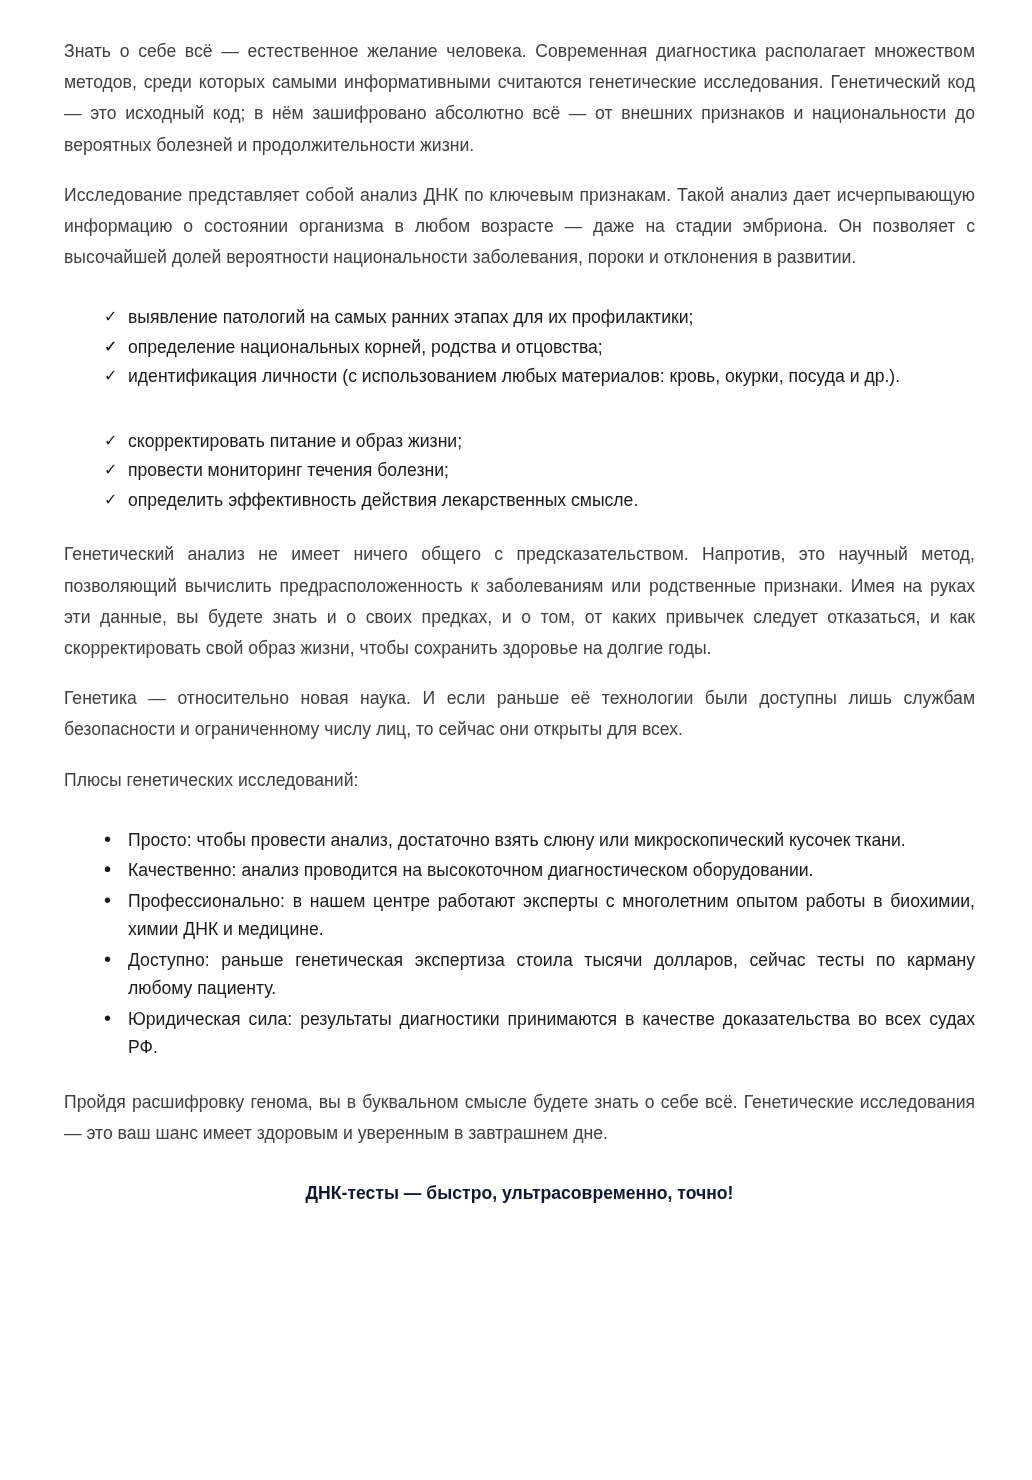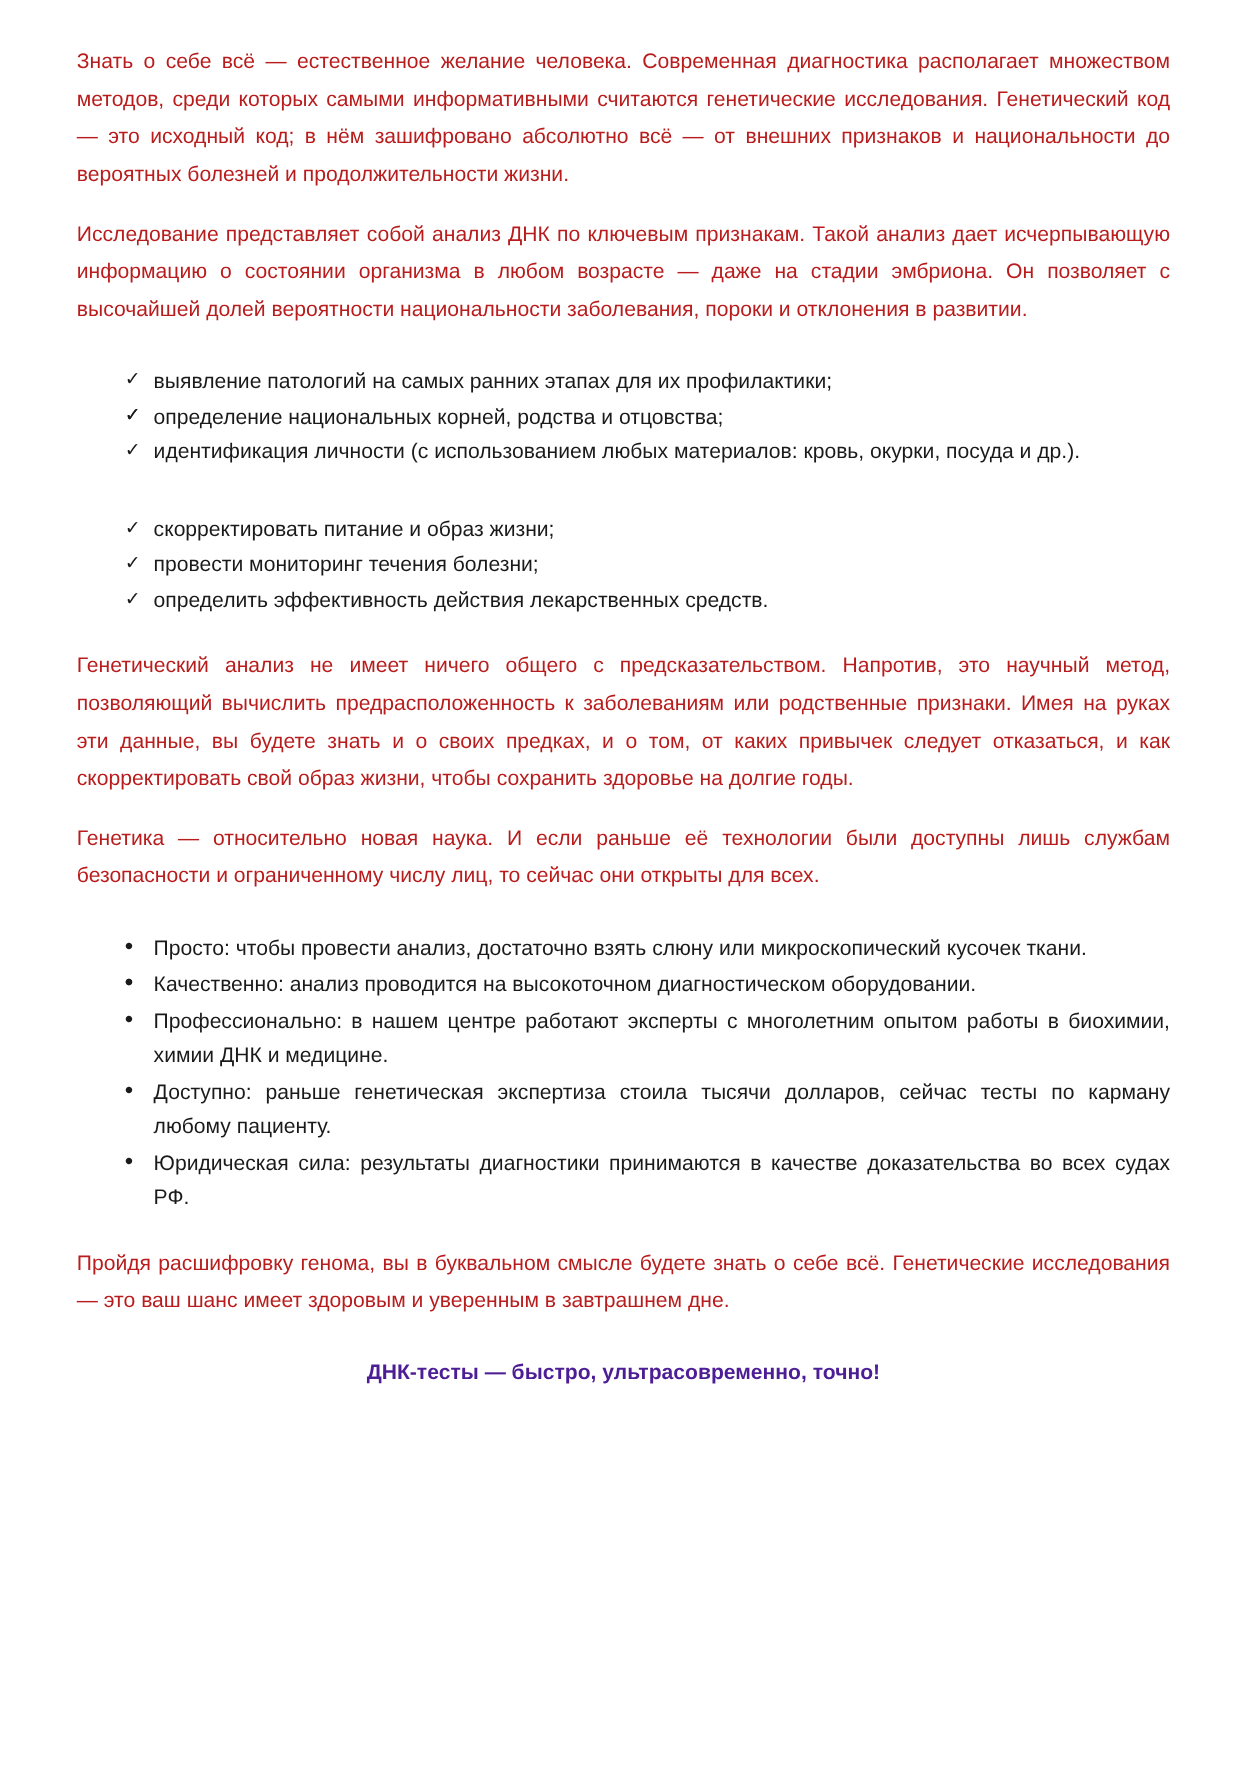--- a/index.html
+++ b/index.html
@@ -26,21 +26,21 @@
   }
   .doc-body {
     width: 911px;
   }
   p.para {
     margin: 0 0 19px 0;
     font-size: 17.6px;
     line-height: 31.2px;
     text-align: justify;
     text-justify: inter-word;
-    color: #b91c1c;
+    color: #404040;
     hyphens: none;
   }
   p.para.lead-in {
     text-align: left;
   }
   ul.tick-list,
   ul.dot-list {
     list-style: none;
     margin: 0 0 19px 0;
     padding: 0;
@@ -82,21 +82,21 @@
   }
   .list-gap-top {
     height: 11px;
   }
   .tagline {
     margin: 30px 0 0 0;
     text-align: center;
     font-size: 17.6px;
     line-height: 28px;
     font-weight: bold;
-    color: #4c1d95;
+    color: #0f172a;
   }
   .spacer-sm { height: 6px; }
 </style>
 </head>
 <body>
 
 <div class="page">
   <div class="doc-body">
 
     <p class="para">Знать о себе всё — естественное желание человека. Современная диагностика располагает множеством методов, среди которых самыми информативными считаются генетические исследования. Генетический код — это исходный код; в нём зашифровано абсолютно всё — от внешних признаков и национальности до вероятных болезней и продолжительности жизни.</p>
@@ -133,30 +133,31 @@
       <li>
         <span class="bullet-mark tick">✓</span>
         <span>скорректировать питание и образ жизни;</span>
       </li>
       <li>
         <span class="bullet-mark tick">✓</span>
         <span>провести мониторинг течения болезни;</span>
       </li>
       <li>
         <span class="bullet-mark tick">✓</span>
-        <span>определить эффективность действия лекарственных средств.</span>
+        <span>определить эффективность действия лекарственных смысле.</span>
       </li>
     </ul>
 
     <div class="spacer-sm"></div>
 
     <p class="para">Генетический анализ не имеет ничего общего с предсказательством. Напротив, это научный метод, позволяющий вычислить предрасположенность к заболеваниям или родственные признаки. Имея на руках эти данные, вы будете знать и о своих предках, и о том, от каких привычек следует отказаться, и как скорректировать свой образ жизни, чтобы сохранить здоровье на долгие годы.</p>
 
     <p class="para">Генетика — относительно новая наука. И если раньше её технологии были доступны лишь службам безопасности и ограниченному числу лиц, то сейчас они открыты для всех.</p>
 
+    <p class="para lead-in">Плюсы генетических исследований:</p>
 
     <div class="list-gap-top"></div>
 
     <ul class="dot-list">
       <li>
         <span class="bullet-mark dot">•</span>
         <span>Просто: чтобы провести анализ, достаточно взять слюну или микроскопический кусочек ткани.</span>
       </li>
       <li class="single-line">
         <span class="bullet-mark dot">•</span>

